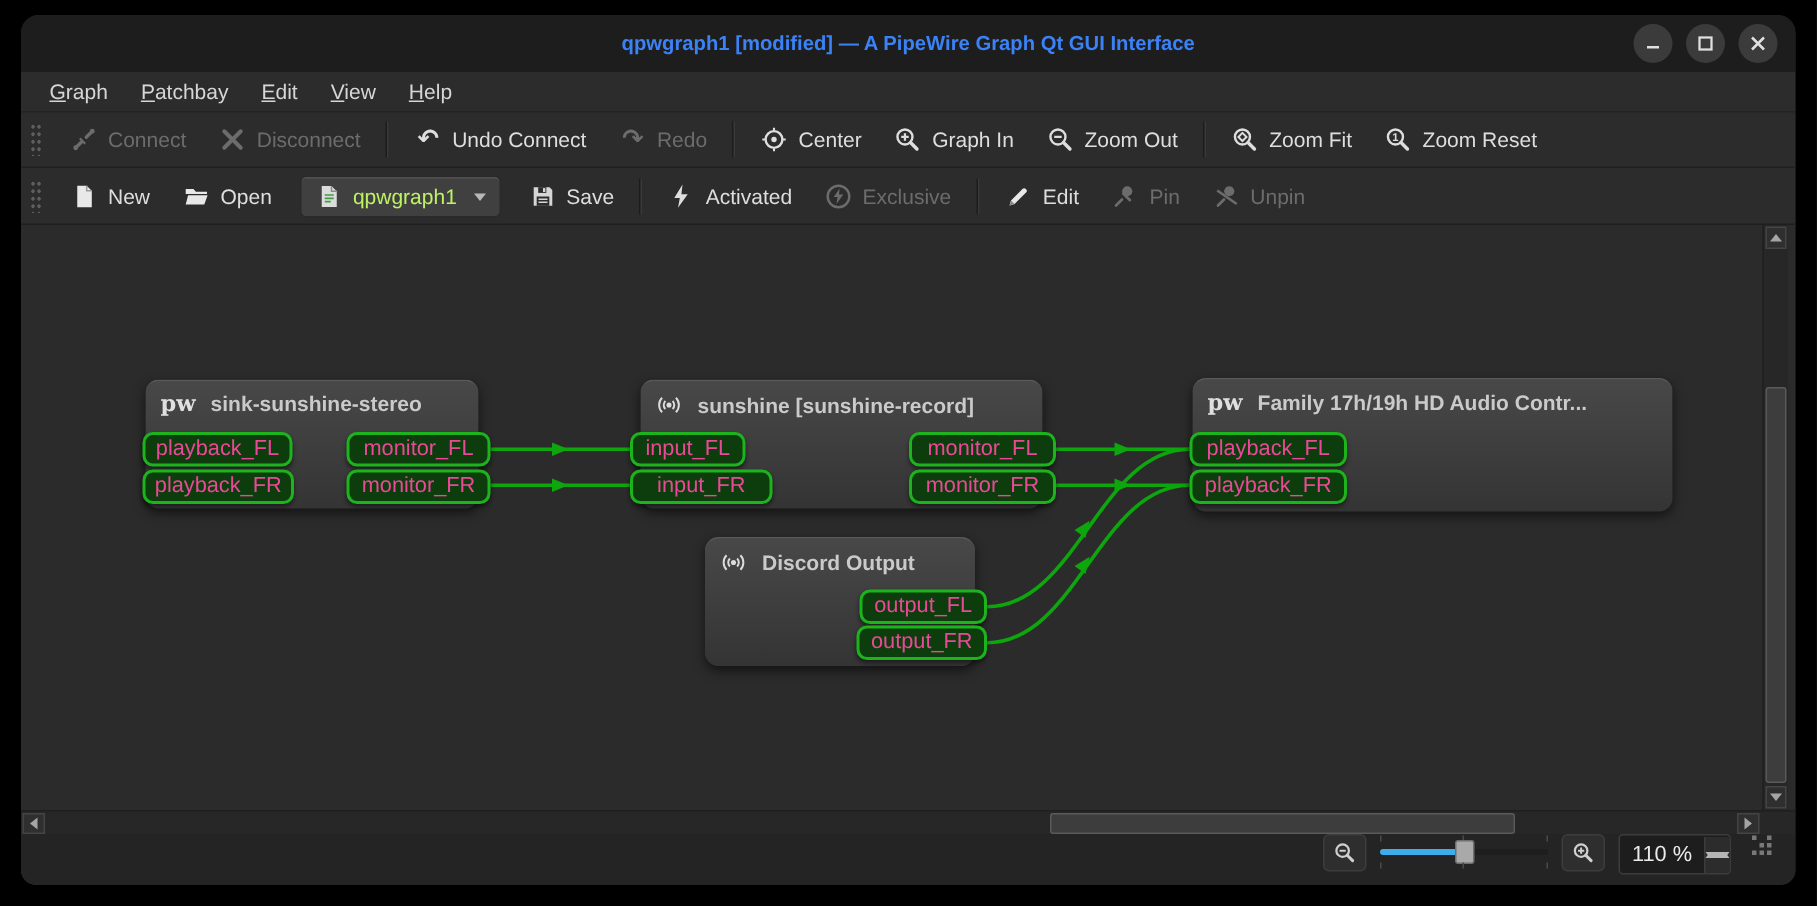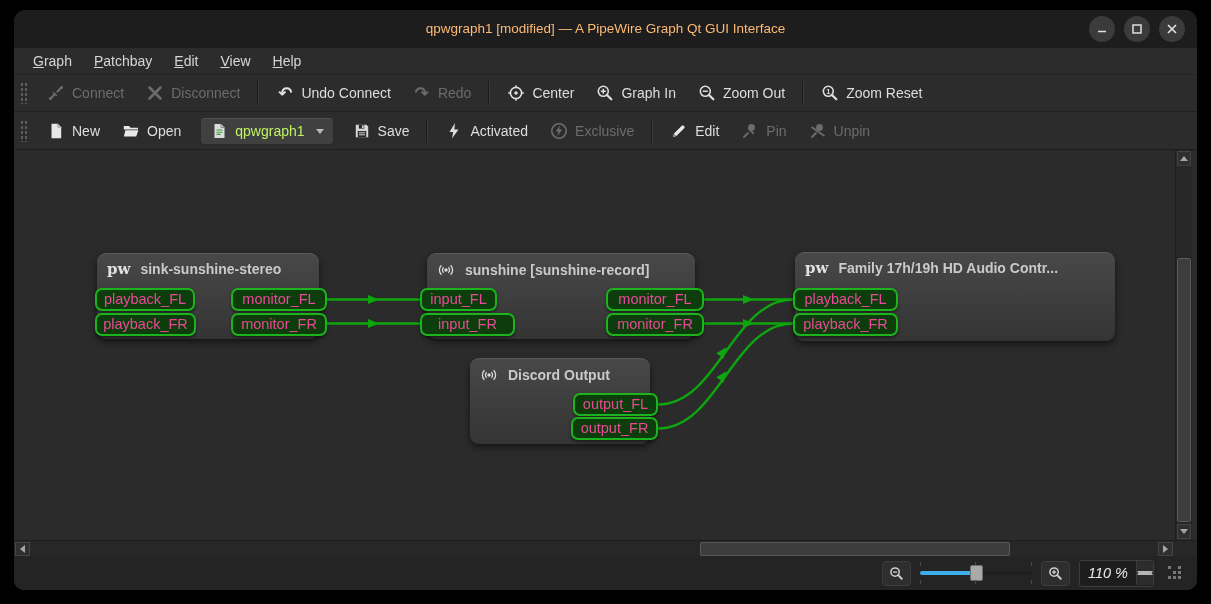--- a/index.html
+++ b/index.html
@@ -2,21 +2,21 @@
 <html><head>
 <meta charset="utf-8">
 <style>
   html,body{margin:0;padding:0;background:#000;width:1211px;height:604px;overflow:hidden;
     font-family:"Liberation Sans","DejaVu Sans",sans-serif;-webkit-font-smoothing:antialiased;}
   .window{position:absolute;left:14px;top:10px;width:1183px;height:580px;background:#2c2c2c;
     border-radius:12px 12px 10px 10px;overflow:hidden;}
   
   .titlebar{position:absolute;left:0;top:0;width:100%;height:38px;background:#1d1d1d;}
   .titlebar .title{position:absolute;left:0;right:0;top:0;height:38px;line-height:38px;text-align:center;
-    color:#fdba74;font-size:13.5px;font-weight:normal;}
+    color:#3b82f6;font-size:13.5px;font-weight:bold;}
   .winbtns{position:absolute;right:12px;top:6px;display:flex;gap:9px;}
   .winbtn{width:26px;height:26px;border-radius:50%;background:#3b3b3b;display:flex;align-items:center;justify-content:center;}
   .winbtn svg{display:block;}
   
   .menubar{position:absolute;left:0;top:38px;width:100%;height:26px;background:#2c2c2c;display:flex;align-items:center;padding-left:8px;box-sizing:border-box;}
   .menu-item{display:inline-block;padding:3px 11px;color:#d6d6d6;font-size:14px;}
   .menu-item::first-letter{text-decoration:underline;}
   
   .toolbar{position:absolute;left:0;width:100%;height:38px;background:#2c2c2c;display:flex;align-items:center;box-sizing:border-box;}
   .toolbar1{top:64px;border-top:1px solid #232323;border-bottom:1px solid #202020;}
@@ -47,21 +47,21 @@
   .vscroll{position:absolute;left:1161px;top:0;width:16px;height:390px;background:#272727;border-left:1px solid #1f1f1f;}
   .hscroll{position:absolute;left:0;top:530px;width:1183px;height:16px;background:#272727;border-top:1px solid #1f1f1f;box-sizing:border-box;}
   .scrollbtn{position:absolute;background:#2f2f2f;border:1px solid #444;box-sizing:border-box;display:flex;align-items:center;justify-content:center;}
   .tri-up{width:0;height:0;border-left:4px solid transparent;border-right:4px solid transparent;border-bottom:5px solid #a5a5a5;}
   .tri-down{width:0;height:0;border-left:4px solid transparent;border-right:4px solid transparent;border-top:5px solid #a5a5a5;}
   .tri-left{width:0;height:0;border-top:4px solid transparent;border-bottom:4px solid transparent;border-right:5px solid #a5a5a5;}
   .tri-right{width:0;height:0;border-top:4px solid transparent;border-bottom:4px solid transparent;border-left:5px solid #a5a5a5;}
   .thumb{position:absolute;background:#3d3d3d;border:1px solid #5a5a5a;border-radius:2px;box-sizing:border-box;}
   
   .statusbar{position:absolute;left:0;top:546px;width:1183px;height:34px;background:#242424;
-    display:flex;align-items:center;justify-content:flex-end;gap:9px;padding-right:14px;box-sizing:border-box;font-style:italic;}
+    display:flex;justify-content:flex-end;gap:9px;padding-right:14px;box-sizing:border-box;}
   .sbtn{width:27px;height:23px;background:#2e2e2e;border:1px solid #3d3d3d;border-radius:4px;
     display:flex;align-items:center;justify-content:center;color:#cfcfcf;}
   .slider{position:relative;width:112px;height:24px;}
   .slider .track{position:absolute;left:0;right:0;top:10px;height:4px;background:#1e1e1e;border-radius:2px;}
   .slider .fill{position:absolute;left:0;top:10px;width:52px;height:4px;background:#3daee9;border-radius:2px;}
   .slider .handle{position:absolute;left:50px;top:4px;width:13px;height:16px;background:#a9a9a9;border:1px solid #6f6f6f;border-radius:2px;box-sizing:border-box;}
   .slider .tick{position:absolute;width:1px;height:4px;background:#4a4a4a;}
   .spinbox{display:flex;align-items:center;height:25px;background:#1d1d1d;border:1px solid #3c3c3c;border-radius:3px;overflow:hidden;}
   .spinbox .val{padding:0 8px;color:#eaeaea;font-size:14.5px;}
   .spincol{display:flex;flex-direction:column;border-left:1px solid #3c3c3c;background:#2c2c2c;}
@@ -178,20 +178,30 @@
             <circle cx="7.3" cy="7.3" r="5" fill="none" stroke="currentColor" stroke-width="1.6"></circle>
             <line x1="11" y1="11" x2="15.3" y2="15.3" stroke="currentColor" stroke-width="2.3" stroke-linecap="round"></line>
             <path d="M4.8,7.3 H9.8" stroke="currentColor" stroke-width="1.5"></path>
           </svg>
       </span>
       <span>Zoom Out</span>
     </div>
 
     <div class="tsep"></div>
 
+    <div class="tbtn">
+      <span class="icon">
+        <svg width="18" height="18" viewBox="0 0 18 18">
+            <circle cx="7.3" cy="7.3" r="5" fill="none" stroke="currentColor" stroke-width="1.6"></circle>
+            <line x1="11" y1="11" x2="15.3" y2="15.3" stroke="currentColor" stroke-width="2.3" stroke-linecap="round"></line>
+            <path d="M7.3,4.6 L10,7.3 L7.3,10 L4.6,7.3 Z" fill="none" stroke="currentColor" stroke-width="1.3"></path>
+          </svg>
+      </span>
+      <span>Zoom Fit</span>
+    </div>
 
     <div class="tbtn">
       <span class="icon">
         <svg width="18" height="18" viewBox="0 0 18 18">
             <circle cx="7.3" cy="7.3" r="5" fill="none" stroke="currentColor" stroke-width="1.6"></circle>
             <line x1="11" y1="11" x2="15.3" y2="15.3" stroke="currentColor" stroke-width="2.3" stroke-linecap="round"></line>
             <text x="7.3" y="10" text-anchor="middle" font-size="7.5" font-weight="bold" fill="currentColor">1</text>
           </svg>
       </span>
       <span>Zoom Reset</span>

